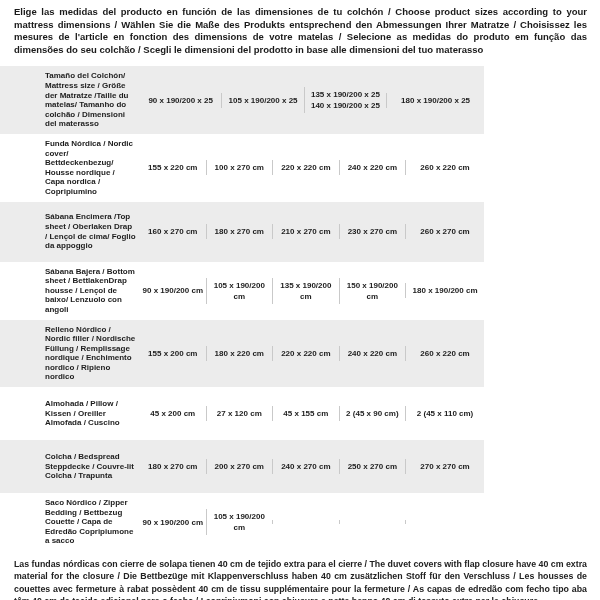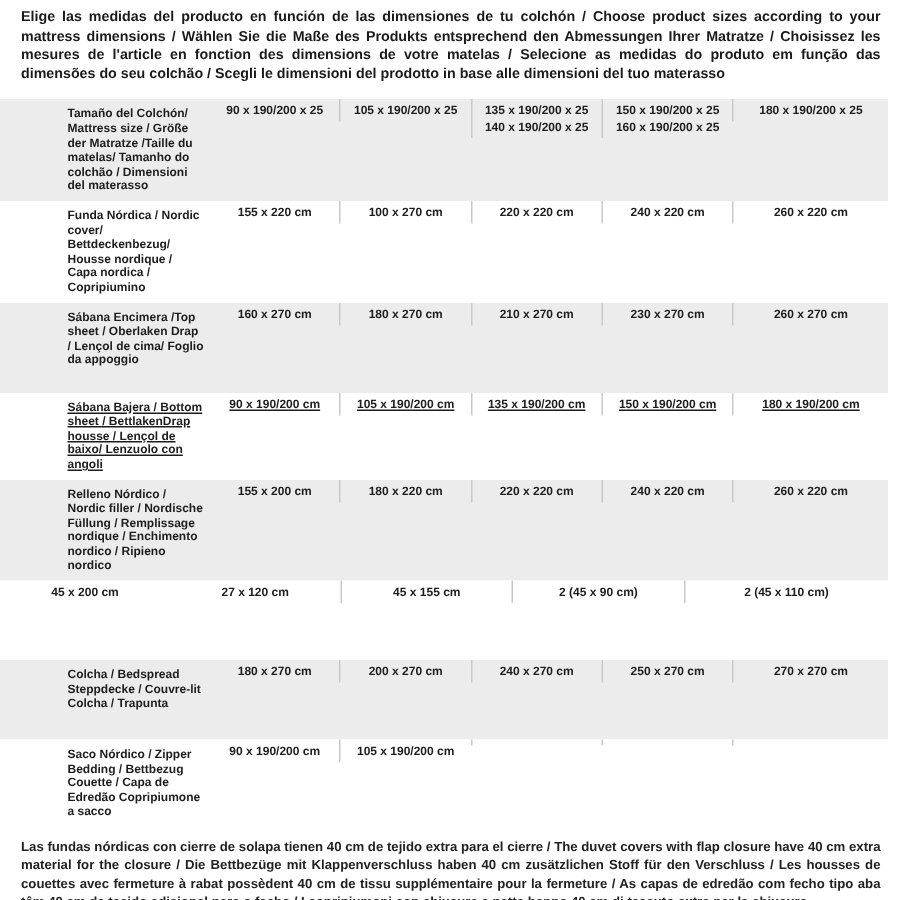--- a/index.html
+++ b/index.html
@@ -27,30 +27,30 @@
     line-height: 12.6px;
     text-align: justify;
     color: #1a1a1a;
   }
   .size-table {
     margin-top: 10px;
     width: 600px;
   }
   .row {
     display: flex;
-    align-items: flex-start;
-    width: 592px;
+    align-items: center;
+    width: 484px;
     box-sizing: border-box;
   }
   .row:nth-child(odd) { background: #ececec; }
   .row:nth-child(even) { background: #ffffff; }
   .row:nth-child(1) { min-height: 62px; }
   .row:nth-child(2) { min-height: 60px; }
   .row:nth-child(3) { min-height: 60px; }
-  .row:nth-child(4) { min-height: 58px; text-decoration: underline; }
+  .row:nth-child(4) { min-height: 58px; }
   .row:nth-child(5) { min-height: 64px; }
   .row:nth-child(6) { min-height: 53px; }
   .row:nth-child(7) { min-height: 53px; }
   .row:nth-child(8) { min-height: 54px; }
   .cell {
     display: flex;
     flex-direction: column;
     justify-content: center;
     box-sizing: border-box;
   }
@@ -92,22 +92,20 @@
   <div class="intro">Elige las medidas del producto en función de las dimensiones de tu colchón / Choose product sizes according to your mattress dimensions / Wählen Sie die Maße des Produkts entsprechend den Abmessungen Ihrer Matratze / Choisissez les mesures de l'article en fonction des dimensions de votre matelas / Selecione as medidas do produto em função das dimensões do seu colchão / Scegli le dimensioni del prodotto in base alle dimensioni del tuo materasso</div>
 
   <div class="size-table">
 
     <div class="row">
       <div class="cell label">Tamaño del Colchón/ Mattress size / Größe der Matratze /Taille du matelas/ Tamanho do colchão / Dimensioni del materasso</div>
       <div class="cell val">90 x 190/200 x 25</div>
       <div class="cell val">105 x 190/200 x 25</div>
       <div class="cell val">135 x 190/200 x 25
 140 x 190/200 x 25</div>
-      <div class="cell val">150 x 190/200 x 25
-160 x 190/200 x 25</div>
       <div class="cell val">180 x 190/200 x 25</div>
     </div>
 
     <div class="row">
       <div class="cell label">Funda Nórdica / Nordic cover/ Bettdeckenbezug/ Housse nordique / Capa nordica / Copripiumino</div>
       <div class="cell val">155 x 220 cm</div>
       <div class="cell val">100 x 270 cm</div>
       <div class="cell val">220 x 220 cm</div>
       <div class="cell val">240 x 220 cm</div>
       <div class="cell val">260 x 220 cm</div>
@@ -134,20 +132,21 @@
     <div class="row">
       <div class="cell label">Relleno Nórdico / Nordic filler / Nordische Füllung / Remplissage nordique / Enchimento nordico / Ripieno nordico</div>
       <div class="cell val">155 x 200 cm</div>
       <div class="cell val">180 x 220 cm</div>
       <div class="cell val">220 x 220 cm</div>
       <div class="cell val">240 x 220 cm</div>
       <div class="cell val">260 x 220 cm</div>
     </div>
 
     <div class="row">
+      <div class="cell label">Almohada / Pillow / Kissen / Oreiller Almofada / Cuscino</div>
       <div class="cell val">45 x 200 cm</div>
       <div class="cell val">27 x 120 cm</div>
       <div class="cell val">45 x 155 cm</div>
       <div class="cell val">2 (45 x 90 cm)</div>
       <div class="cell val">2 (45 x 110 cm)</div>
     </div>
 
     <div class="row">
       <div class="cell label">Colcha / Bedspread Steppdecke / Couvre-lit Colcha / Trapunta</div>
       <div class="cell val">180 x 270 cm</div>

